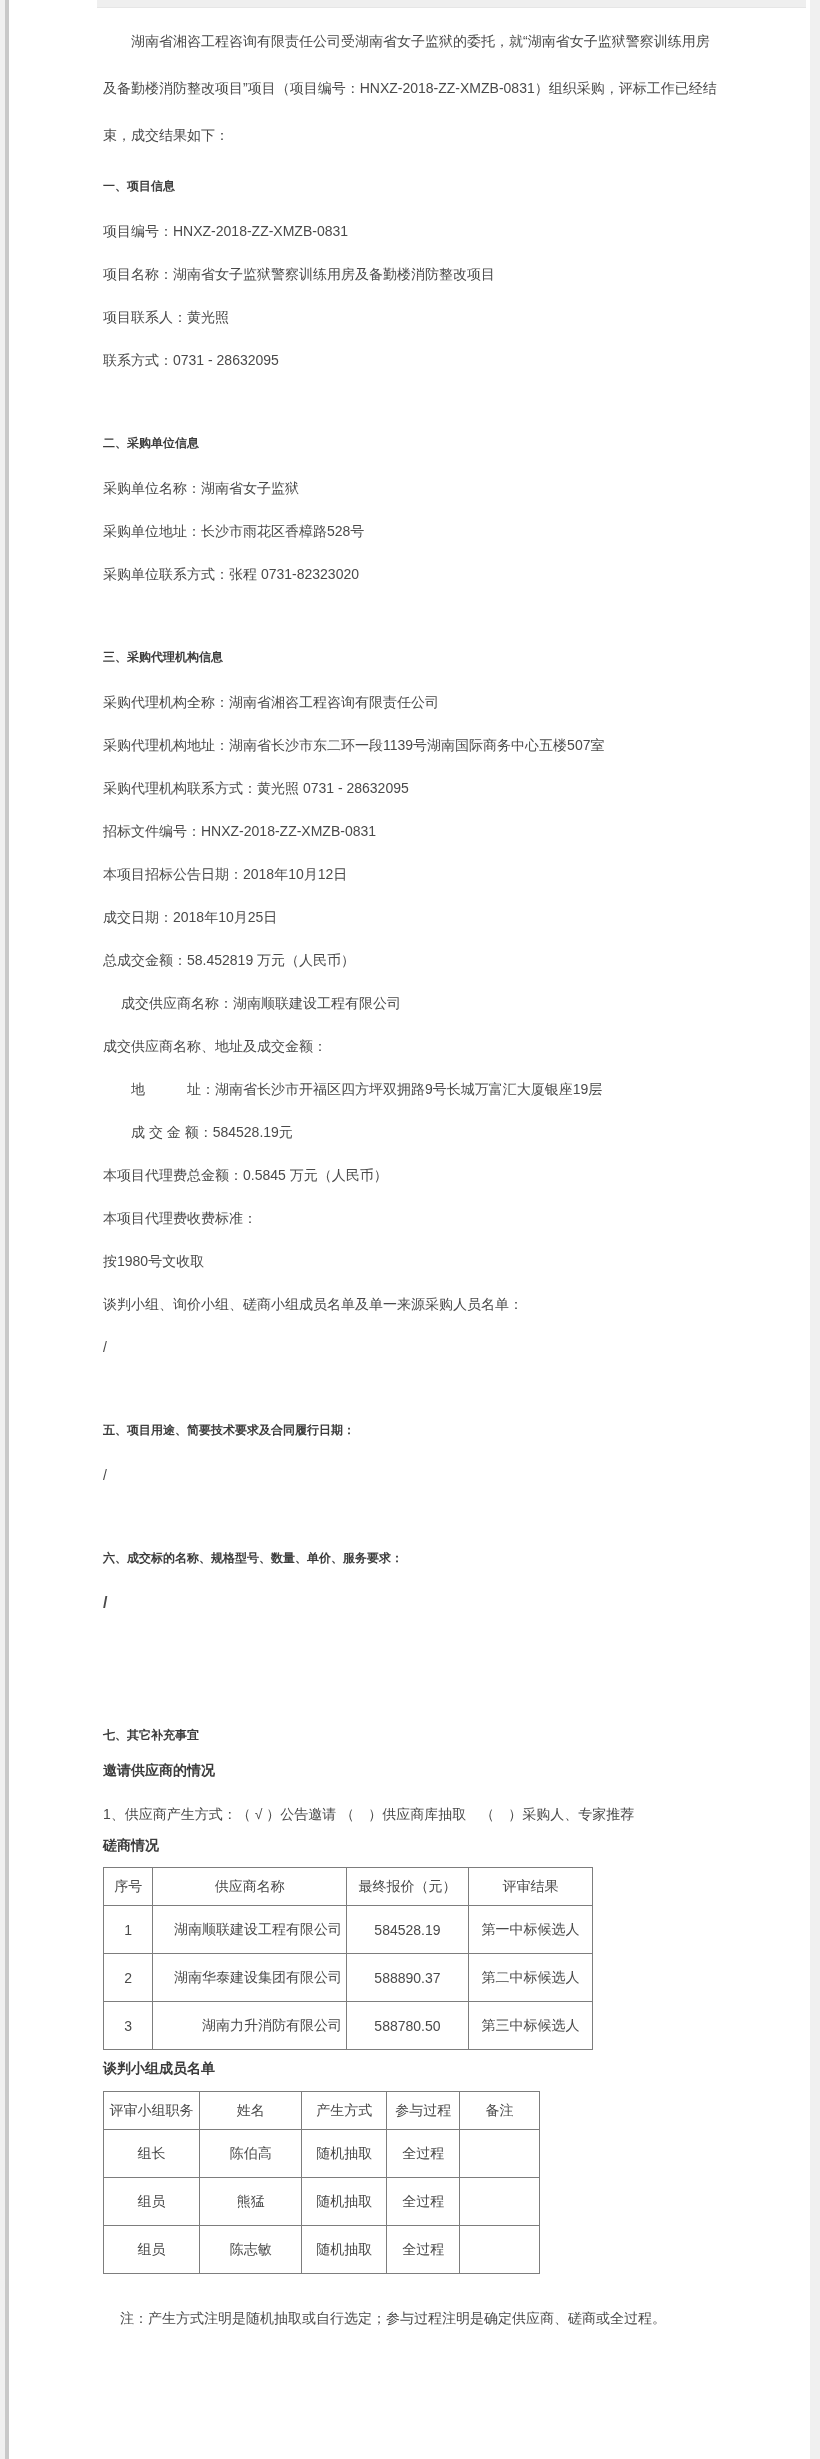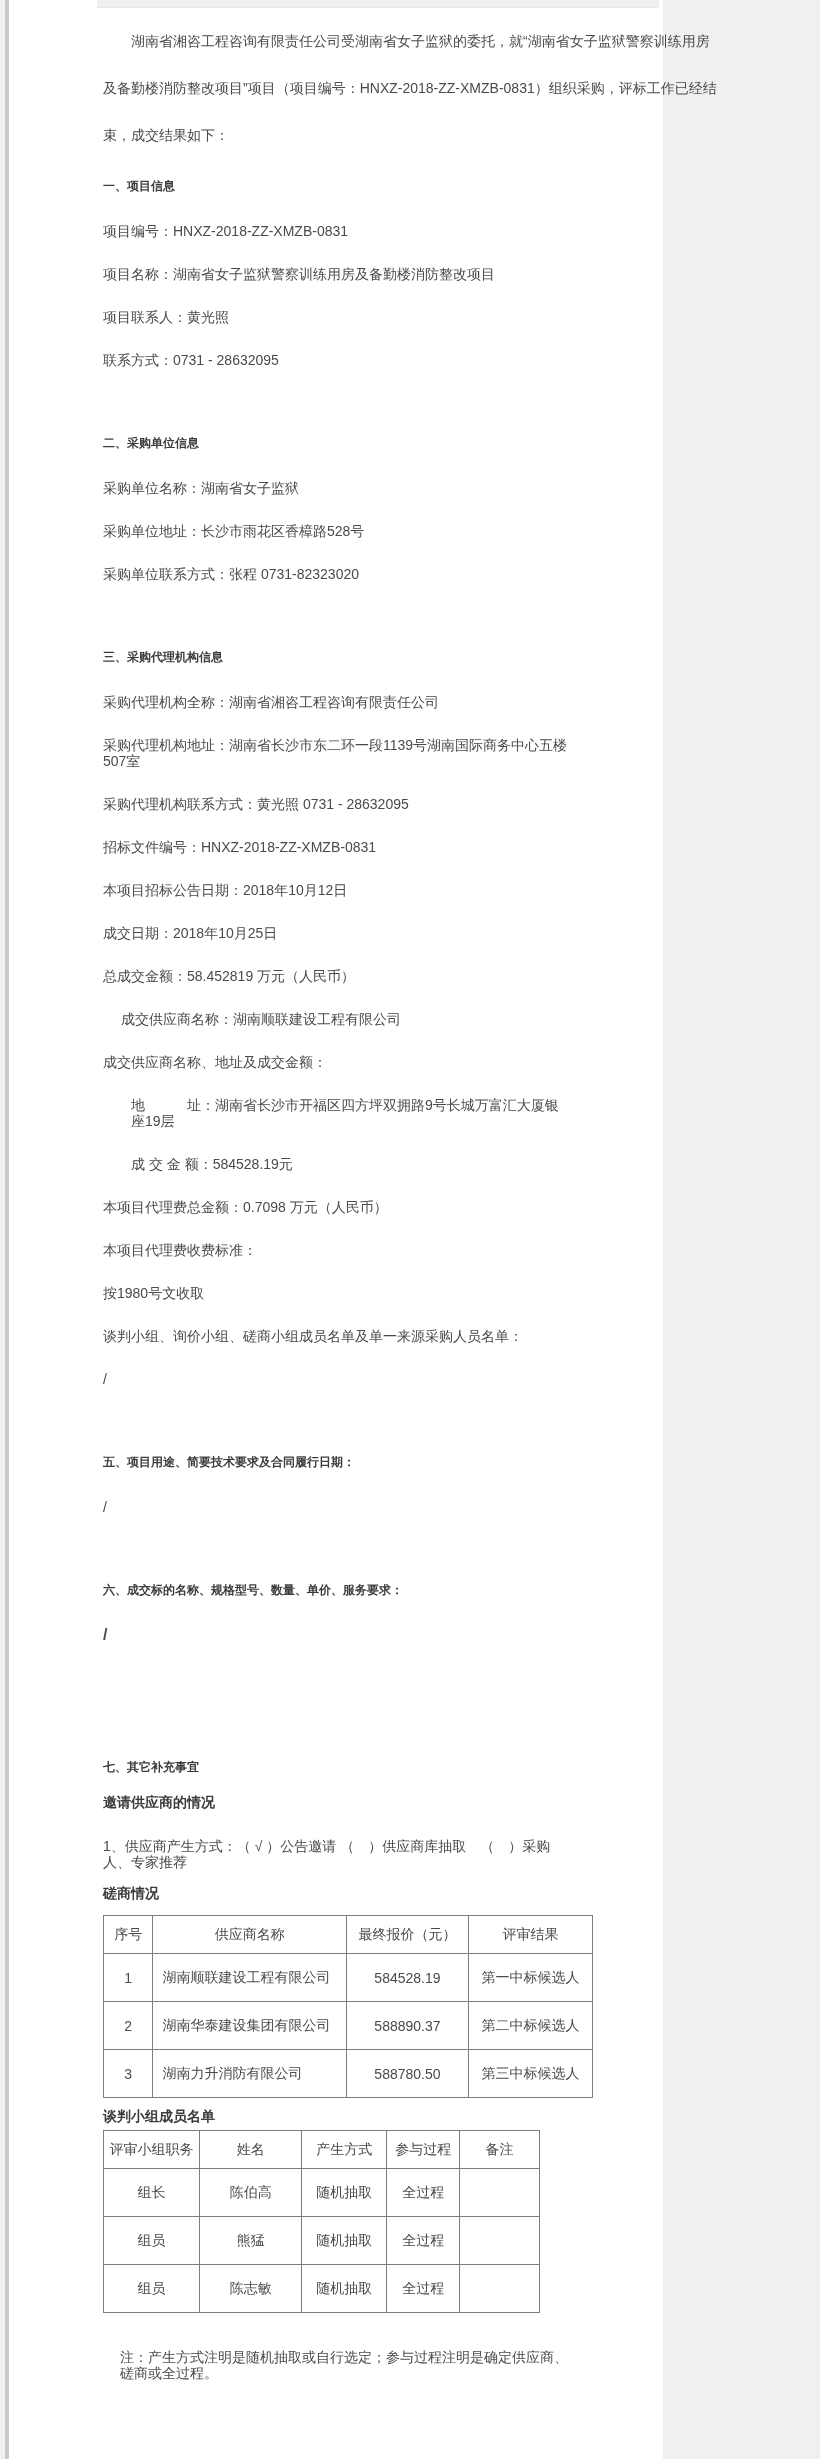--- a/index.html
+++ b/index.html
@@ -2,45 +2,45 @@
 <html><head>
 <meta charset="utf-8">
 <style>
   html,body{margin:0;padding:0;}
   body{
     width:820px;height:2459px;overflow:hidden;position:relative;
     background:#f0f0f0;
     font-family:"Liberation Sans","DejaVu Sans",sans-serif;
   }
   .left-line{position:absolute;left:5px;top:0;width:4px;height:100%;background:#c9c9c9;}
-  .frame{position:absolute;left:9px;top:0;width:654px;height:2459px;background:#ffffff;}
+  .frame{position:absolute;left:9px;top:0;width:801px;height:2459px;background:#ffffff;}
   .top-strip{position:absolute;top:0;left:88px;right:4px;height:7px;background:#efefef;border-bottom:1px solid #e6e6e6;}
   .doc{position:relative;padding:0 92px 0 94px;}
   .intro{margin:18px 0 0;width:620px;font-size:14px;line-height:47px;color:#4a4a4a;text-indent:2em;}
   .heading{margin:65px 0 0;line-height:20px;font-size:12px;font-weight:700;color:#3c3c3c;}
   .heading.first{margin-top:17px;}
   .heading.xl{margin-top:114px;}
   .line{margin:27px 0 0;line-height:16px;font-size:14px;color:#4a4a4a;}
   .line.tight{}
   .line.indent-sm{padding-left:18px;}
   .line.indent{padding-left:28px;}
   .line.slash-bold{font-weight:700;font-size:16px;}
   .subheading{margin:16px 0 0;line-height:18px;font-size:14px;font-weight:700;color:#3c3c3c;}
   .subheading.tight2{margin-top:14px;}
   .subheading.after-table{margin-top:9px;}
   .note{margin:36px 0 0;padding-left:17px;line-height:16px;font-size:14px;color:#4a4a4a;}
   table.doc-table{border-collapse:collapse;table-layout:fixed;margin-top:13px;}
-  table.doc-table.t2{margin-top:5px;}
+  table.doc-table.t2{margin-top:14px;}
   .doc-table th,.doc-table td{
     border:1px solid #7d7d7d;font-weight:400;font-size:14px;color:#4a4a4a;
     text-align:center;vertical-align:middle;padding:2px 4px;overflow:hidden;
   }
   .doc-table thead tr{height:38px;}
   .doc-table tbody tr{height:48px;}
-  .doc-table td.cell-left{text-align:left;padding-left:9px;}
+  .doc-table td.cell-left{text-align:right;padding-left:9px;}
 </style>
 </head>
 <body>
 
 <div class="left-line"></div>
 
 <div class="frame">
   <div class="top-strip"></div>
   <div class="doc">
     <p class="intro">湖南省湘咨工程咨询有限责任公司受湖南省女子监狱的委托，就“湖南省女子监狱警察训练用房及备勤楼消防整改项目”项目（项目编号：HNXZ-2018-ZZ-XMZB-0831）组织采购，评标工作已经结束，成交结果如下：</p>
@@ -59,21 +59,21 @@
       <div class="line">采购代理机构地址：湖南省长沙市东二环一段1139号湖南国际商务中心五楼507室</div>
       <div class="line">采购代理机构联系方式：黄光照 0731 - 28632095</div>
       <div class="line">招标文件编号：HNXZ-2018-ZZ-XMZB-0831</div>
       <div class="line">本项目招标公告日期：2018年10月12日</div>
       <div class="line">成交日期：2018年10月25日</div>
       <div class="line">总成交金额：58.452819 万元（人民币）</div>
       <div class="line indent-sm">成交供应商名称：湖南顺联建设工程有限公司</div>
       <div class="line">成交供应商名称、地址及成交金额：</div>
       <div class="line indent">地　　　址：湖南省长沙市开福区四方坪双拥路9号长城万富汇大厦银座19层</div>
       <div class="line indent">成 交 金 额：584528.19元</div>
-      <div class="line">本项目代理费总金额：0.7098 万元（人民币）</div>
+      <div class="line">本项目代理费总金额：0.5845 万元（人民币）</div>
       <div class="line">本项目代理费收费标准：</div>
       <div class="line">按1980号文收取</div>
       <div class="line">谈判小组、询价小组、磋商小组成员名单及单一来源采购人员名单：</div>
       <div class="line">/</div>
       <div class="heading">五、项目用途、简要技术要求及合同履行日期：</div>
       <div class="line">/</div>
       <div class="heading">六、成交标的名称、规格型号、数量、单价、服务要求：</div>
       <div class="line slash-bold">/</div>
       <div class="heading xl">七、其它补充事宜</div>
       <div class="subheading">邀请供应商的情况</div>

